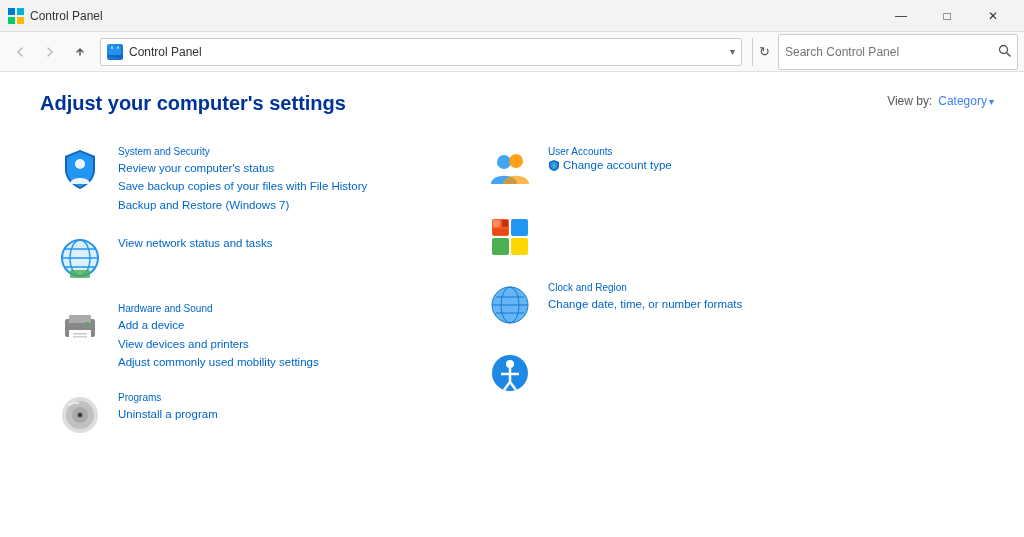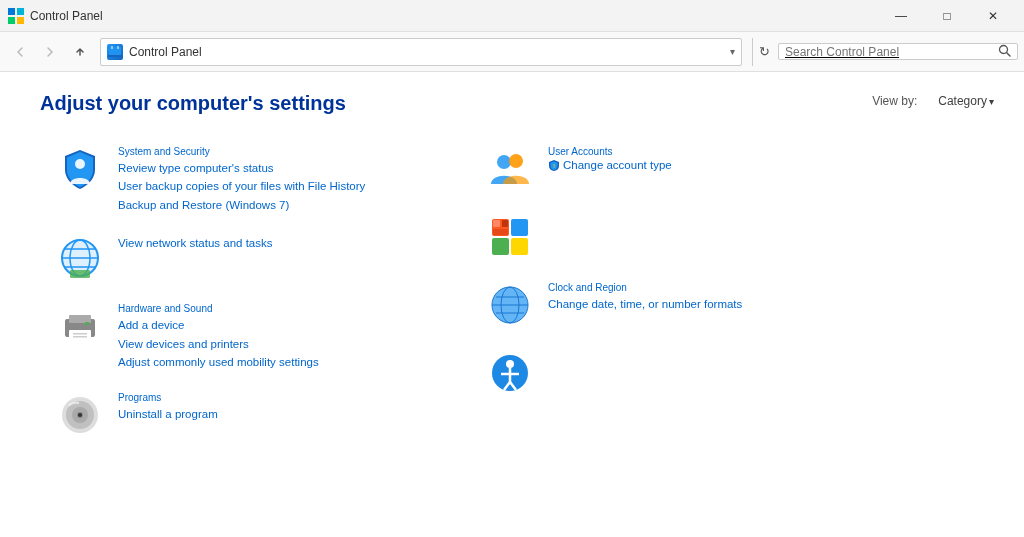--- a/index.html
+++ b/index.html
@@ -121,29 +121,28 @@
       display: flex;
       align-items: center;
       justify-content: center;
       color: #555;
       font-size: 13px;
       border-left: 1px solid #ccc;
       margin-left: 4px;
     }
 
     .search-box {
-      height: 17px;
+      height: 36px;
       width: 240px;
       border: 1px solid #ccc;
       border-radius: 2px;
       display: flex;
       align-items: center;
       background: #fff;
       padding: 0 6px;
-      text-decoration: underline;
     }
     .search-input {
       border: none;
       outline: none;
       font-size: 12px;
       color: #999;
       flex: 1;
       background: transparent;
     }
     .search-icon-btn {
@@ -265,23 +264,23 @@
           <line x1="8.5" y1="8.5" x2="12" y2="12" stroke="#555" stroke-width="1.5" stroke-linecap="round"></line>
         </svg>
     </span>
   </div>
 </div>
 
 <div style="position:relative; padding: 20px 40px; background:#fff;">
 
   <div class="page-title">Adjust your computer's settings</div>
 
-  <div style="position:absolute; top:22px; right:30px; display:flex; align-items:center; gap:21px; font-size:12px;">
+  <div style="position:absolute; top:22px; right:30px; display:flex; align-items:center; gap:6px; font-size:12px;">
     <span style="color:#555;">View by:</span>
-    <span style="color:#404040; cursor:pointer; display:flex; align-items:center; gap:2px;">
+    <span style="color:#3b82f6; cursor:pointer; display:flex; align-items:center; gap:2px;">
       <span>Category</span>
       <span style="font-size:10px;">▾</span>
     </span>
   </div>
 
   <div style="display:grid; grid-template-columns:1fr 1fr; max-width:860px;">
 
     <div>
 
       <div class="category-item">
@@ -290,22 +289,22 @@
 
             <path d="M23 4 L38 10 L38 24 C38 33 30 40 23 43 C16 40 8 33 8 24 L8 10 Z" fill="#1565C0"></path>
             <path d="M23 6 L36 11.5 L36 24 C36 32 29 38.5 23 41 C17 38.5 10 32 10 24 L10 11.5 Z" fill="#2196F3"></path>
 
             <circle cx="23" cy="18" r="5" fill="#fff" opacity="0.9"></circle>
             <path d="M13 38 C13 30 33 30 33 38" fill="#fff" opacity="0.9"></path>
           </svg>
         </div>
         <div class="category-content">
           <div class="category-title">System and Security</div>
-          <span class="category-link">Review type computer's status</span>
-          <span class="category-link">User backup copies of your files with File History</span>
+          <span class="category-link">Review your computer's status</span>
+          <span class="category-link">Save backup copies of your files with File History</span>
           <span class="category-link">Backup and Restore (Windows 7)</span>
         </div>
       </div>
 
       <div class="category-item">
         <div class="category-icon">
           <svg width="46" height="46" viewBox="0 0 46 46">
             <circle cx="23" cy="23" r="18" fill="#2196F3" opacity="0.15"></circle>
             <circle cx="23" cy="23" r="18" fill="none" stroke="#2196F3" stroke-width="2"></circle>
             <ellipse cx="23" cy="23" rx="10" ry="18" fill="none" stroke="#2196F3" stroke-width="1.5"></ellipse>

